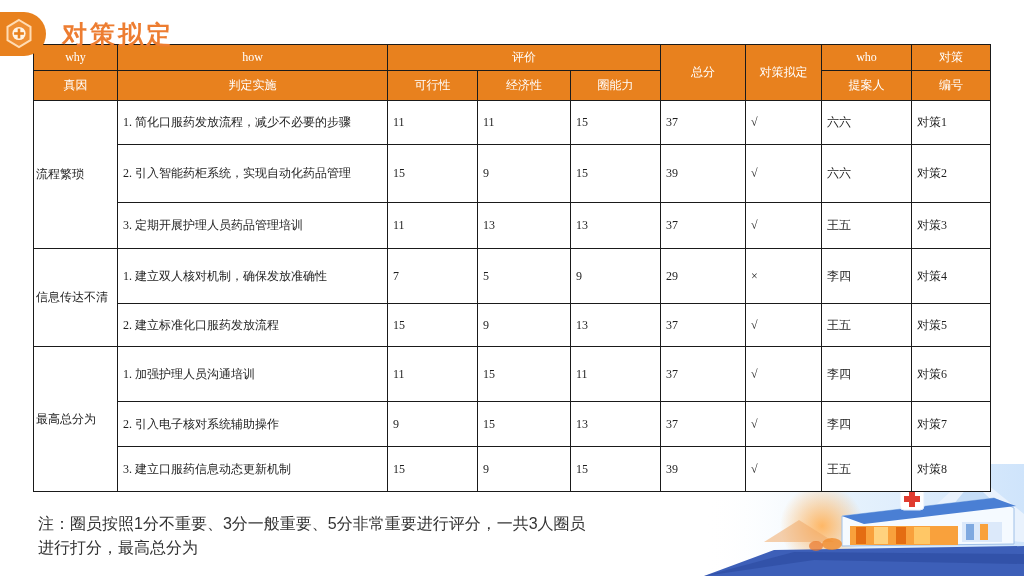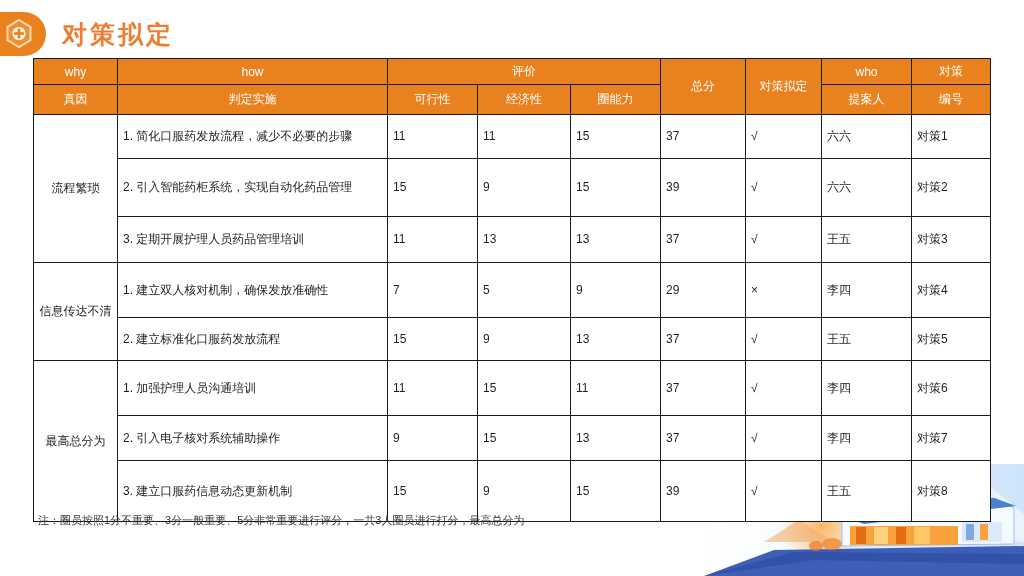--- a/index.html
+++ b/index.html
@@ -8,36 +8,36 @@
     font-family:"Liberation Sans","DejaVu Sans",sans-serif;
     -webkit-font-smoothing:antialiased;
   }
   
   .slide-header{position:absolute;left:0;top:10px;height:48px;display:flex;align-items:center;z-index:2;}
   .badge{width:46px;height:44px;flex:0 0 auto;}
   .slide-title{
     margin-left:16px;font-size:25px;font-weight:bold;color:#ED7D31;letter-spacing:3px;
   }
   
-  .table-wrap{position:absolute;left:33px;top:58px;z-index:1;}
+  .table-wrap{position:absolute;left:33px;top:44px;z-index:1;font-family:Liberation Serif, serif;}
   table{border-collapse:collapse;table-layout:fixed;width:957px;border:1.5px solid #1a1a1a;}
   th,td{border:1px solid #1a1a1a;overflow:hidden;}
   thead th{
     background:#E8811E;color:#fff;font-weight:normal;font-size:12px;
     text-align:center;vertical-align:middle;padding:2px;
   }
   tbody td{
     background:#fff;color:#1f1f1f;font-size:12px;vertical-align:middle;
     text-align:left;padding:2px 5px;line-height:1.35;
   }
-  tbody td.cause{text-align:center;padding:2px 2px;}
+  tbody td.cause{padding:2px 2px;}
   
   .note{
     position:absolute;left:38px;top:512px;width:560px;z-index:2;
-    font-size:11px;color:#333;line-height:1.5;
+    font-size:16px;color:#333;line-height:1.5;
   }
   
   .illustration{position:absolute;right:0;bottom:0;width:320px;height:112px;z-index:0;}
 </style>
 </head>
 <body>
 
 <div class="slide-header">
   <svg class="badge" viewBox="0 0 46 44">
     <path d="M0,0 H24 A22,22 0 0 1 24,44 H0 Z" fill="#E8811E"></path>
@@ -188,21 +188,21 @@
       <tr style="height:45px">
         <td>2. 引入电子核对系统辅助操作</td>
         <td>9</td>
         <td>15</td>
         <td>13</td>
         <td>37</td>
         <td>√</td>
         <td>李四</td>
         <td>对策7</td>
       </tr>
-      <tr style="height:61px">
+      <tr style="height:45px">
         <td>3. 建立口服药信息动态更新机制</td>
         <td>15</td>
         <td>9</td>
         <td>15</td>
         <td>39</td>
         <td>√</td>
         <td>王五</td>
         <td>对策8</td>
       </tr>
     </tbody>

